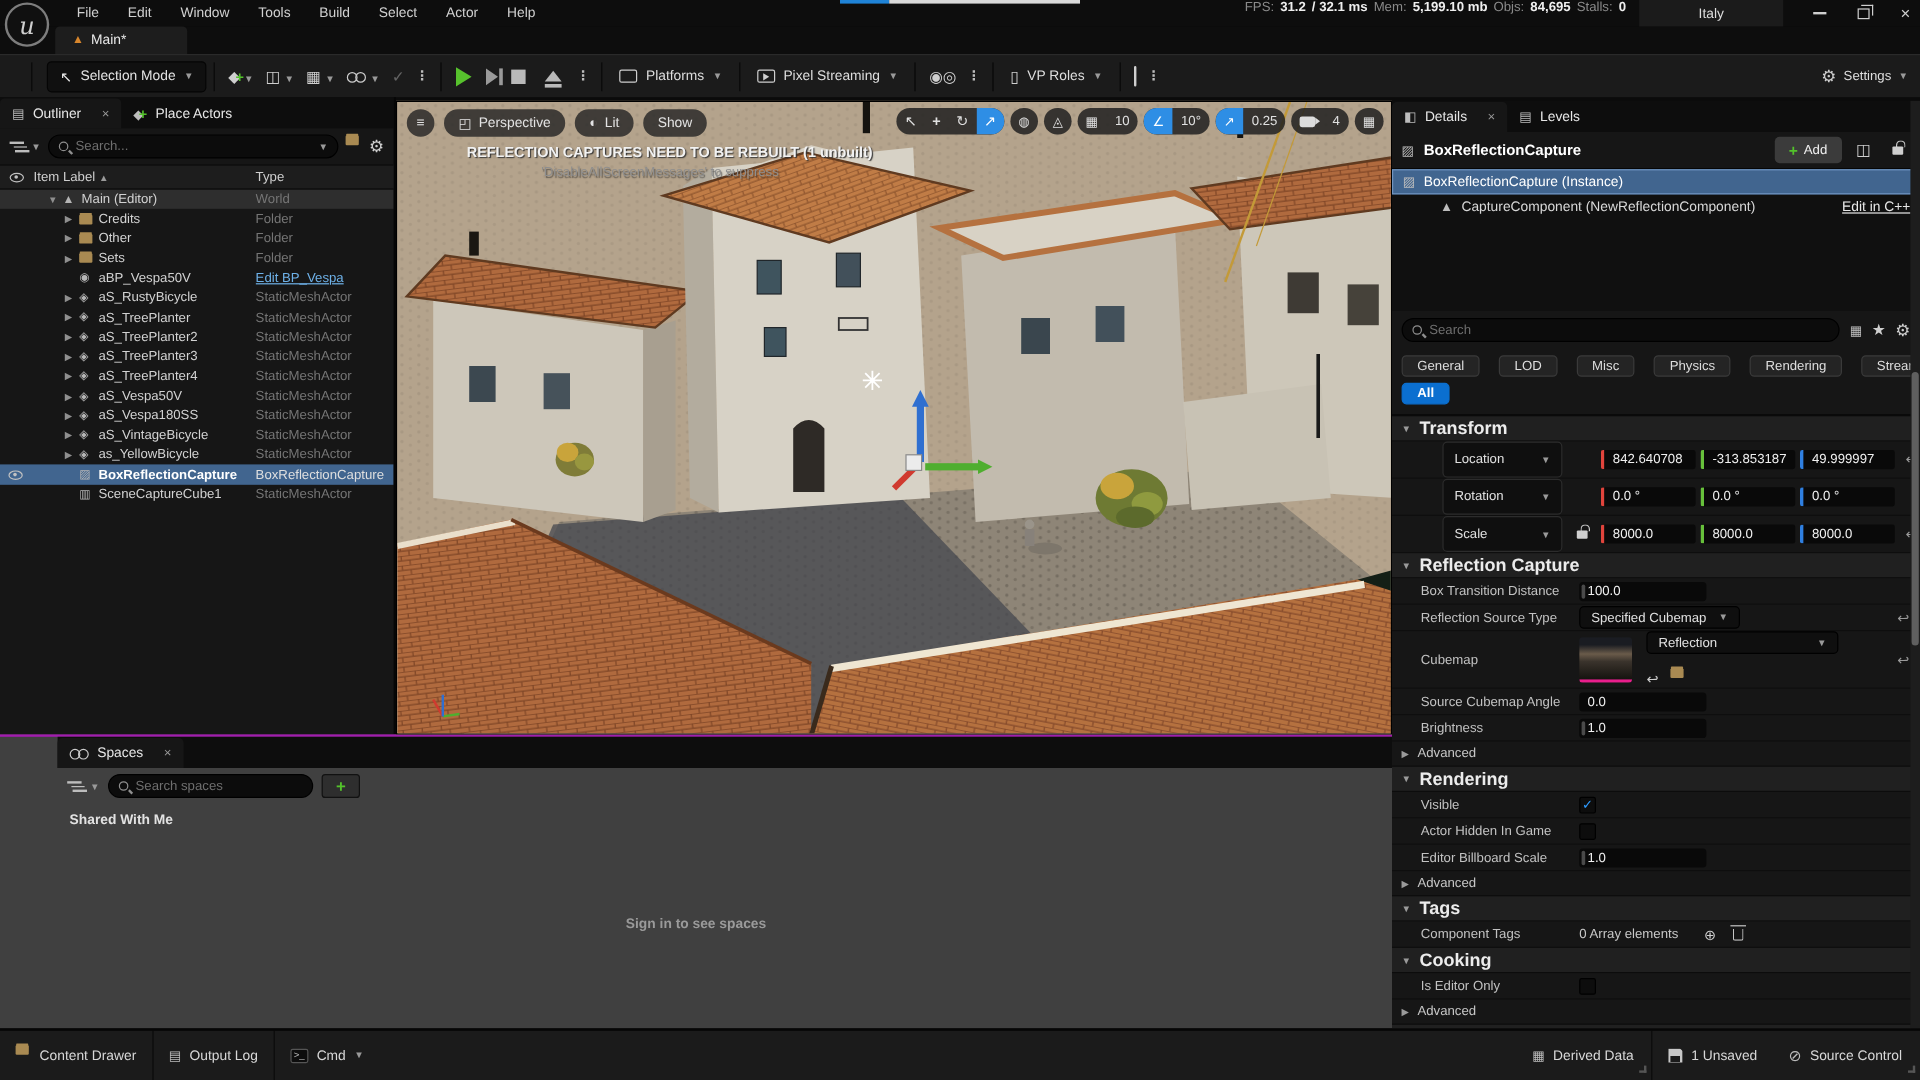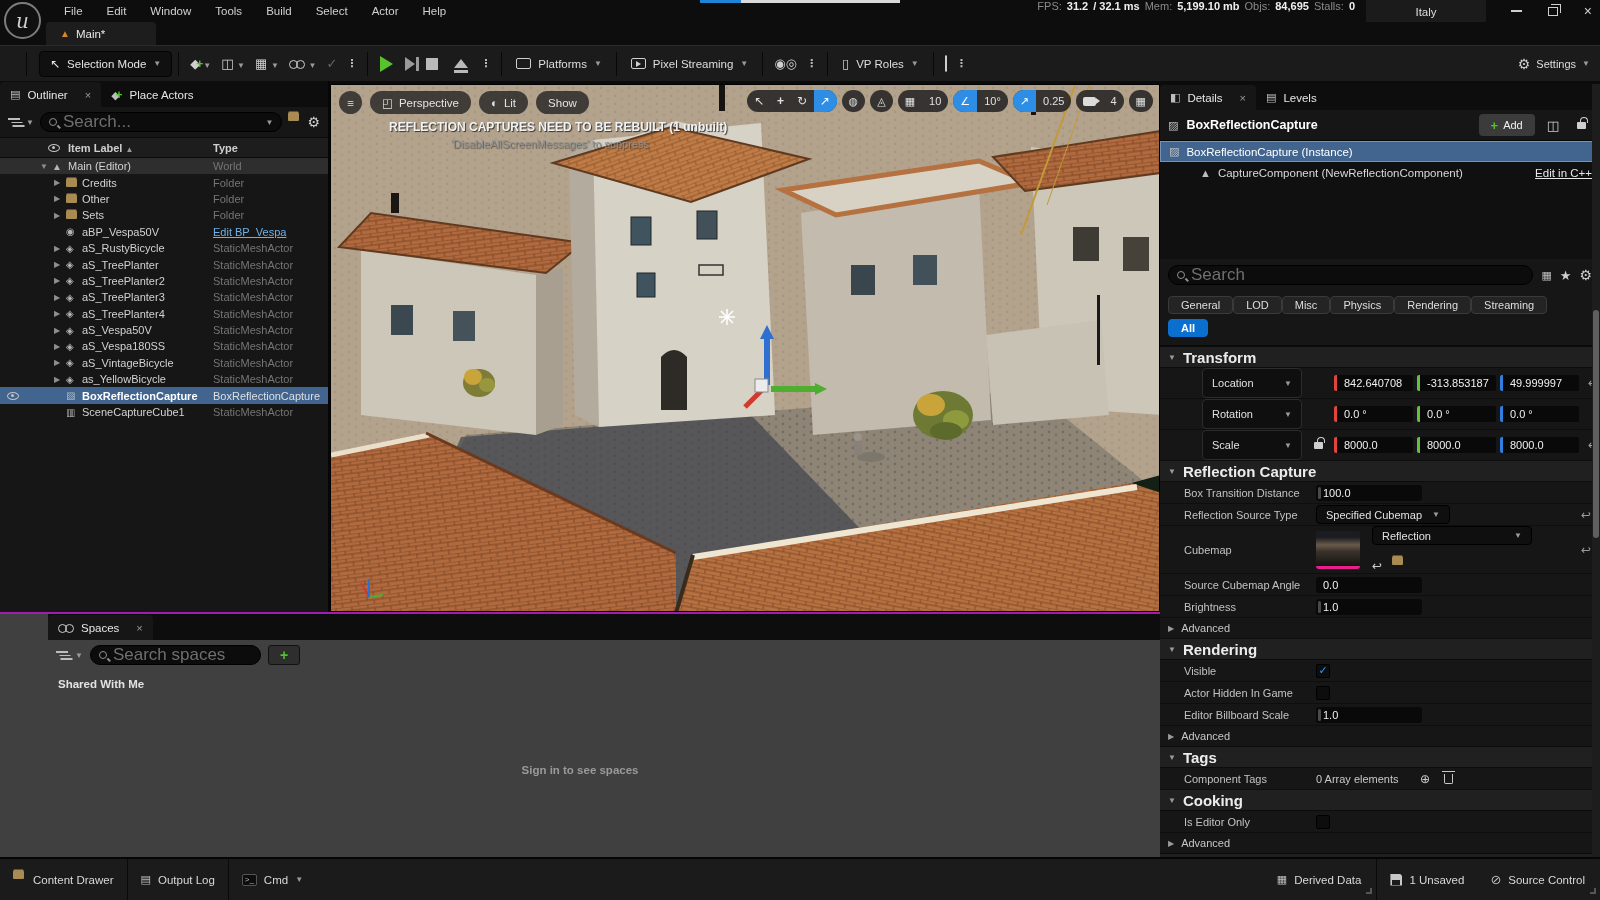--- a/index.html
+++ b/index.html
@@ -45,32 +45,32 @@
   .tb-lab { display:flex; align-items:center; gap:7px; color:#dedede; font-size:11.5px; padding:0 8px; }
   .mini-screen { width:15px; height:11px; border:1.5px solid #cfcfcf; border-radius:2px; position:relative; }
   .mini-screen.play::after { content:''; position:absolute; left:4px; top:2px; border-left:5px solid #cfcfcf; border-top:3px solid transparent; border-bottom:3px solid transparent; }
   #settingsbtn { position:absolute; right:10px; display:flex; align-items:center; gap:6px; color:#dedede; }
   .gear { font-size:14px; color:#cfcfcf; }
   
   .panel-tab { display:flex; align-items:center; gap:7px; height:25px; padding:0 10px; color:#e6e6e6; font-size:11.5px; }
   .panel-tab.active { background:#161616; border-radius:4px 4px 0 0; }
   .tab-x { color:#9a9a9a; margin-left:10px; font-size:11px; }
   .search-pill { background:#0c0c0c; border:1px solid #000; border-radius:11px; height:20px; display:flex; align-items:center; gap:6px; padding:0 8px; flex:1; }
-  .search-pill input { background:transparent; border:none; outline:none; color:#d8d8d8; font-size:17px; width:100%; font-family:inherit; }
+  .search-pill input { background:transparent; border:none; outline:none; color:#d8d8d8; font-size:11px; width:100%; font-family:inherit; }
   .search-pill input::placeholder { color:#6f6f6f; }
   .mag { width:8px; height:8px; border:1.5px solid #8f8f8f; border-radius:50%; position:relative; flex:none; }
   .mag::after { content:''; position:absolute; left:7px; top:7px; width:4px; height:1.5px; background:#8f8f8f; transform:rotate(45deg); }
   .filter-ic { position:relative; width:12px; height:9px; flex:none; }
   .filter-ic::before { content:''; position:absolute; left:0; top:0; width:12px; height:2px; background:#bdbdbd; box-shadow:3px 3.5px 0 -0.5px #bdbdbd, 4.5px 7px 0 0 #bdbdbd; }
   
   #outliner { position:absolute; left:0; top:81px; width:330px; height:531px; background:#161616; border-right:2px solid #060606; }
   #outliner .tabs { display:flex; background:#0d0d0d; height:26px; align-items:flex-end; }
   #outliner .searchrow { display:flex; align-items:center; gap:6px; padding:5px 8px; }
   .small-ic { color:#bdbdbd; font-size:11px; }
-  #outliner .cols { display:flex; align-items:center; height:21px; background:#1d1d1d; border-top:1px solid #0a0a0a; border-bottom:1px solid #0a0a0a; color:#cfcfcf; font-weight:bold;padding-left:40px; }
+  #outliner .cols { display:flex; align-items:center; height:21px; background:#1d1d1d; border-top:1px solid #0a0a0a; border-bottom:1px solid #0a0a0a; color:#cfcfcf; font-weight:normal; }
   .eye { width:12px; height:8px; border:1.2px solid #c2c2c2; border-radius:50%; position:relative; flex:none; }
   .eye::after { content:''; position:absolute; left:3px; top:1.5px; width:3px; height:3px; border-radius:50%; background:#c2c2c2; }
   #outliner .cols .c1 { width:28px; display:flex; justify-content:center; }
   #outliner .cols .c2 { flex:1; } #outliner .cols .c3 { width:115px; }
   #o-list { height:440px; overflow:hidden; }
   .o-row { display:flex; align-items:center; height:16.4px; font-size:11px; }
   .o-row.hl { background:#2e2e2e; }
   .o-row.sel { background:#41658f; color:#fff; }
   .o-eye { width:26px; display:flex; justify-content:center; flex:none; }
   .o-indent { flex:none; }
@@ -120,21 +120,21 @@
   .lock { width:9px; height:7px; background:#cfcfcf; border-radius:1px; position:relative; margin:0 6px; }
   .lock::before { content:''; position:absolute; left:3px; top:-5px; width:6px; height:5px; border:1.5px solid #cfcfcf; border-bottom:none; border-radius:4px 4px 0 0; }
   #comp-tree { background:#101010; border-top:1px solid #060606; padding-bottom:4px; }
   .comp-row { display:flex; align-items:center; height:21px; gap:7px; padding:0 8px; font-size:11.5px; color:#d8d8d8; }
   .comp-row.sel { background:#41658f; border:1px solid #6f94c0; color:#fff; }
   .comp-row .lnk { margin-left:auto; color:#e8e8e8; text-decoration:underline; }
   #comp-empty { height:72px; background:#101010; }
   #d-search { display:flex; align-items:center; gap:8px; padding:6px 8px 4px 8px; }
   .star { color:#cfcfcf; font-size:13px; }
   #chips { padding:2px 8px 8px 8px; border-bottom:2px solid #0a0a0a; }
-  .chiprow { display:flex; gap:0; margin-top:5px; }
+  .chiprow { display:flex; gap:16px; margin-top:5px; }
   .chip { background:#242424; border:1px solid #3a3a3a; border-radius:4px; height:18px; display:flex; align-items:center; padding:0 12px; color:#dedede; }
   .chip.all { background:#0b6fd0; border-color:#0b6fd0; color:#fff; font-weight:bold; }
   .d-sec { height:21px; background:#202020; display:flex; align-items:center; gap:7px; padding-left:8px; border-bottom:1px solid #0c0c0c; }
   .d-sec b { color:#ececec; font-size:15px; }
   .d-sec .tri, .d-adv .tri { color:#9a9a9a; font-size:8px; }
   .d-adv { height:21px; display:flex; align-items:center; gap:7px; padding-left:8px; background:#161616; border-bottom:1px solid #0c0c0c; color:#c6c6c6; }
   .d-row { display:flex; align-items:center; min-height:22px; background:#161616; border-bottom:1px solid #0e0e0e; padding-left:24px; }
   .d-label { width:132px; flex:none; color:#c2c2c2; }
   .d-val { display:flex; align-items:center; gap:4px; flex:1; }
   .d-reset { width:28px; text-align:center; color:#9a9a9a; font-size:12px; flex:none; }

